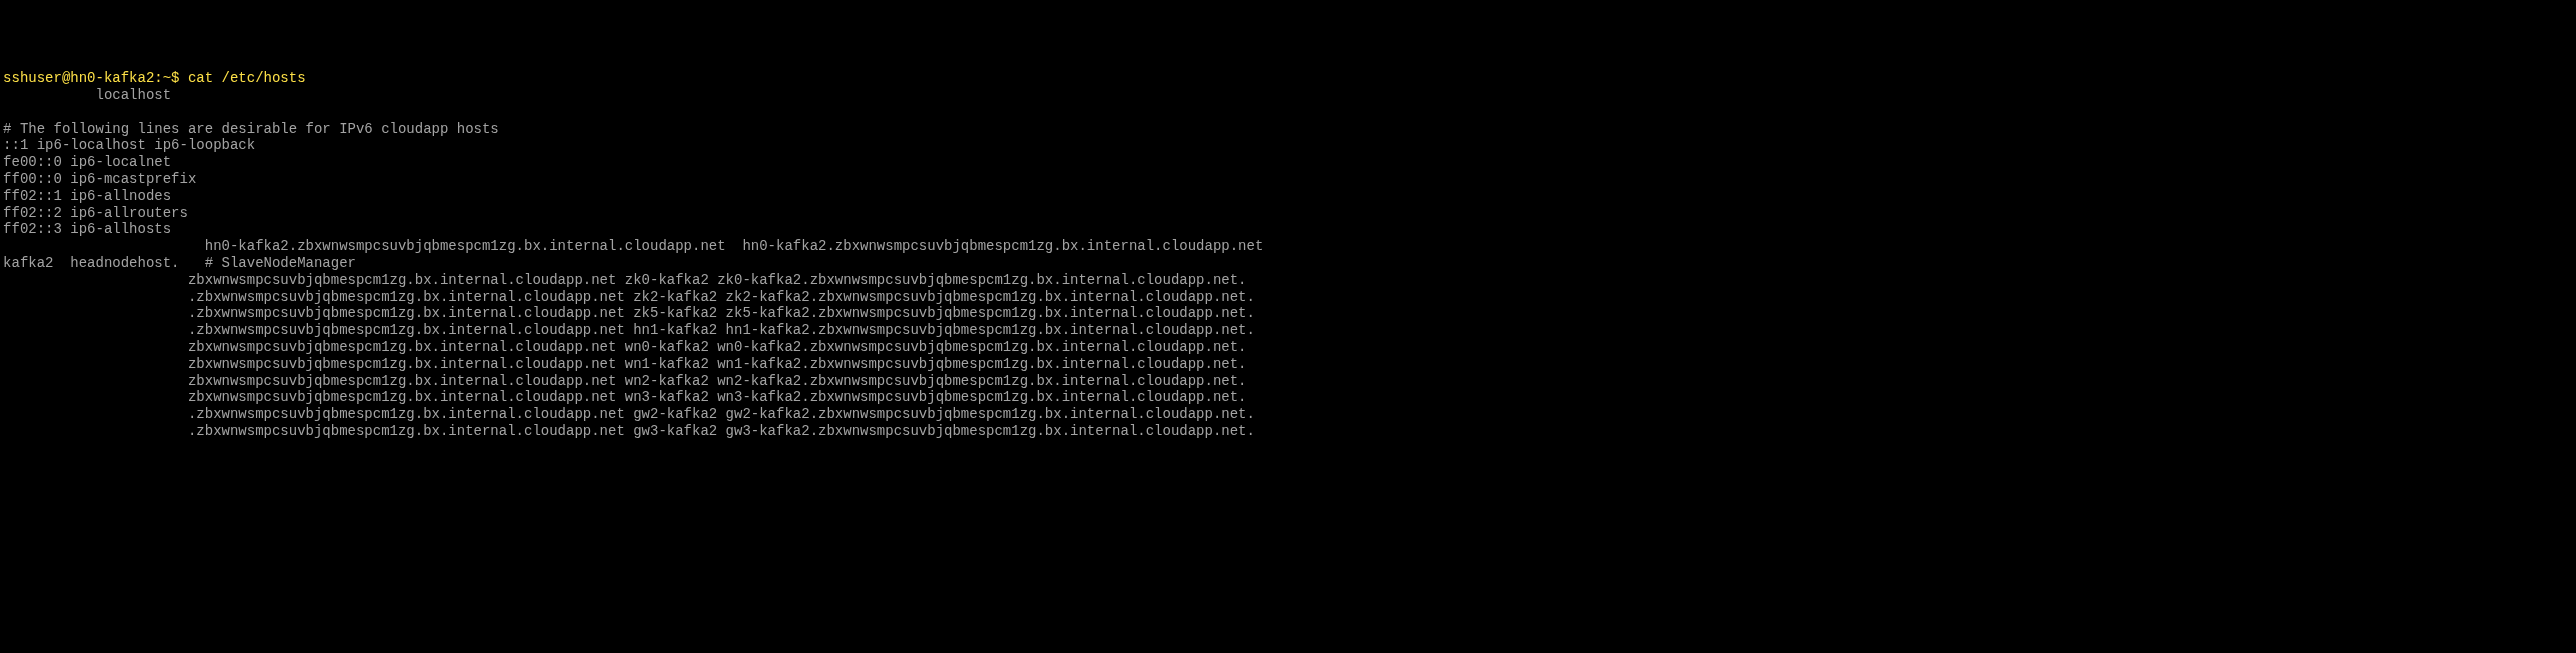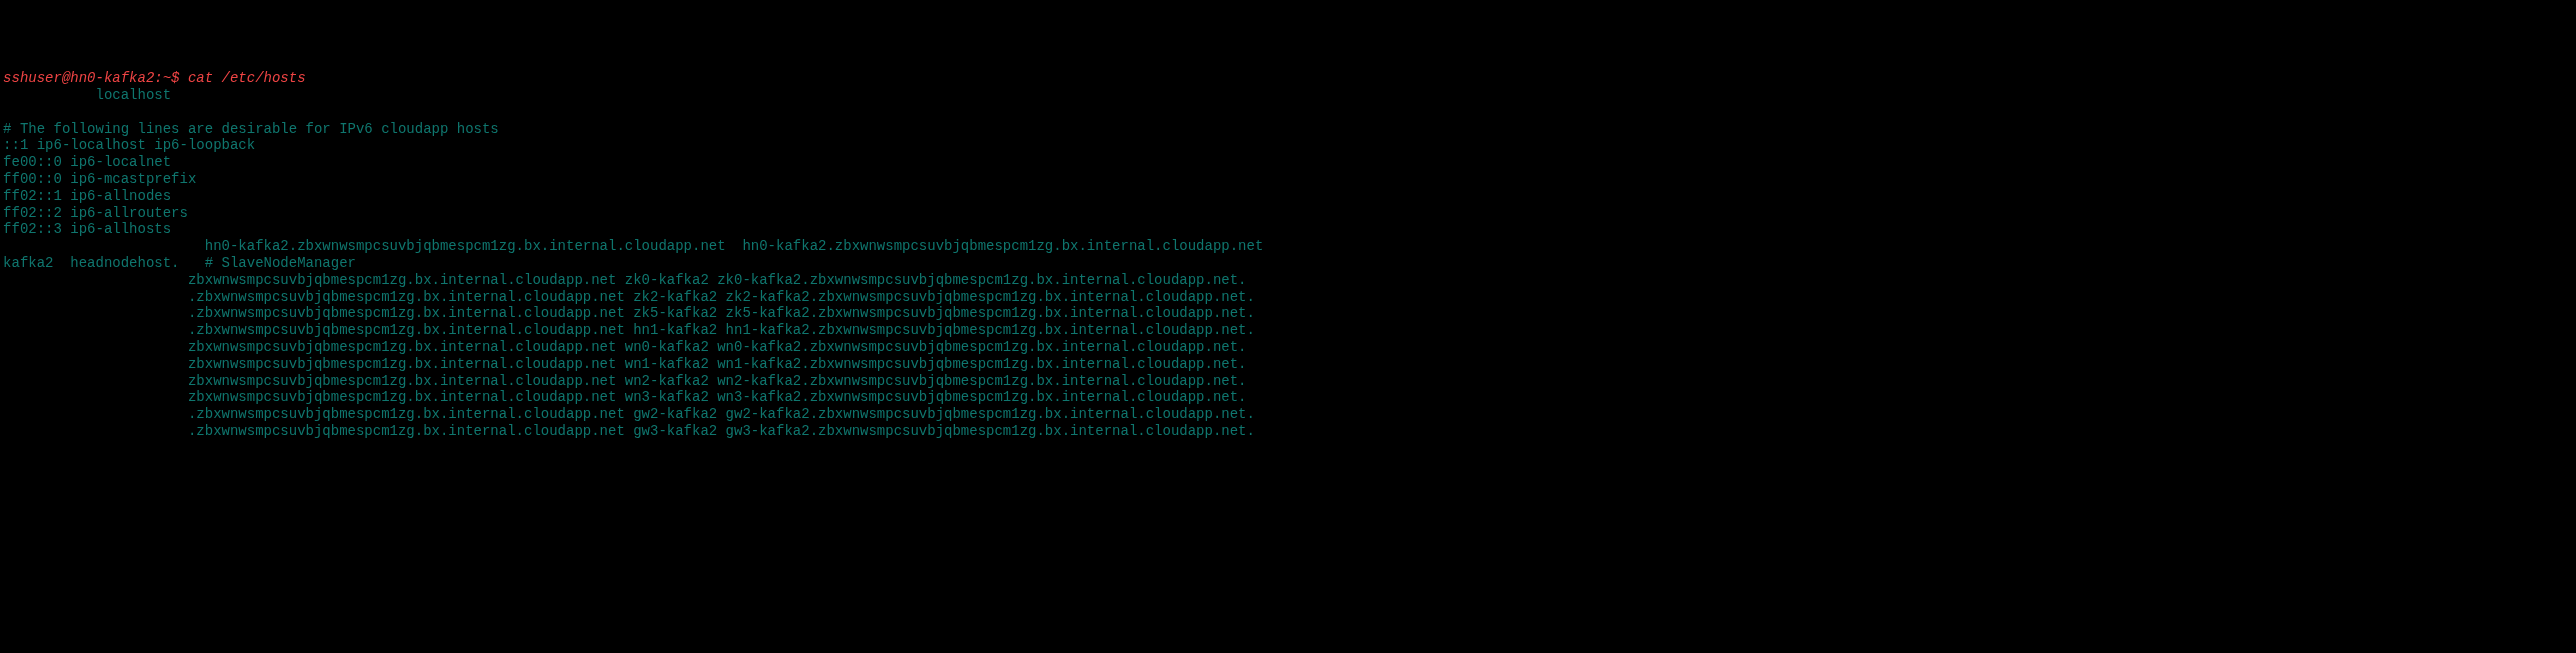--- a/index.html
+++ b/index.html
@@ -14,25 +14,24 @@
       font-size: 14px;
       line-height: 1.2;
       padding: 3.1px;
       white-space: pre;
       overflow-x: auto;
     }
     .terminal {
       display: block;
     }
     .prompt-user {
-      color: #ef4444;
-      font-style: italic;
+      color: #fde047;
     }
     .output-line {
-      color: #0f766e;
+      color: #a3a3a3;
     }
   </style>
 </head>
 <body>
 
 
 
 <div class="terminal"><span class="prompt-user"><span>sshuser@hn0-kafka2:~$ </span><span>cat /etc/hosts</span></span>
 <span class="output-line">           localhost</span>
 <span class="output-line"></span>

